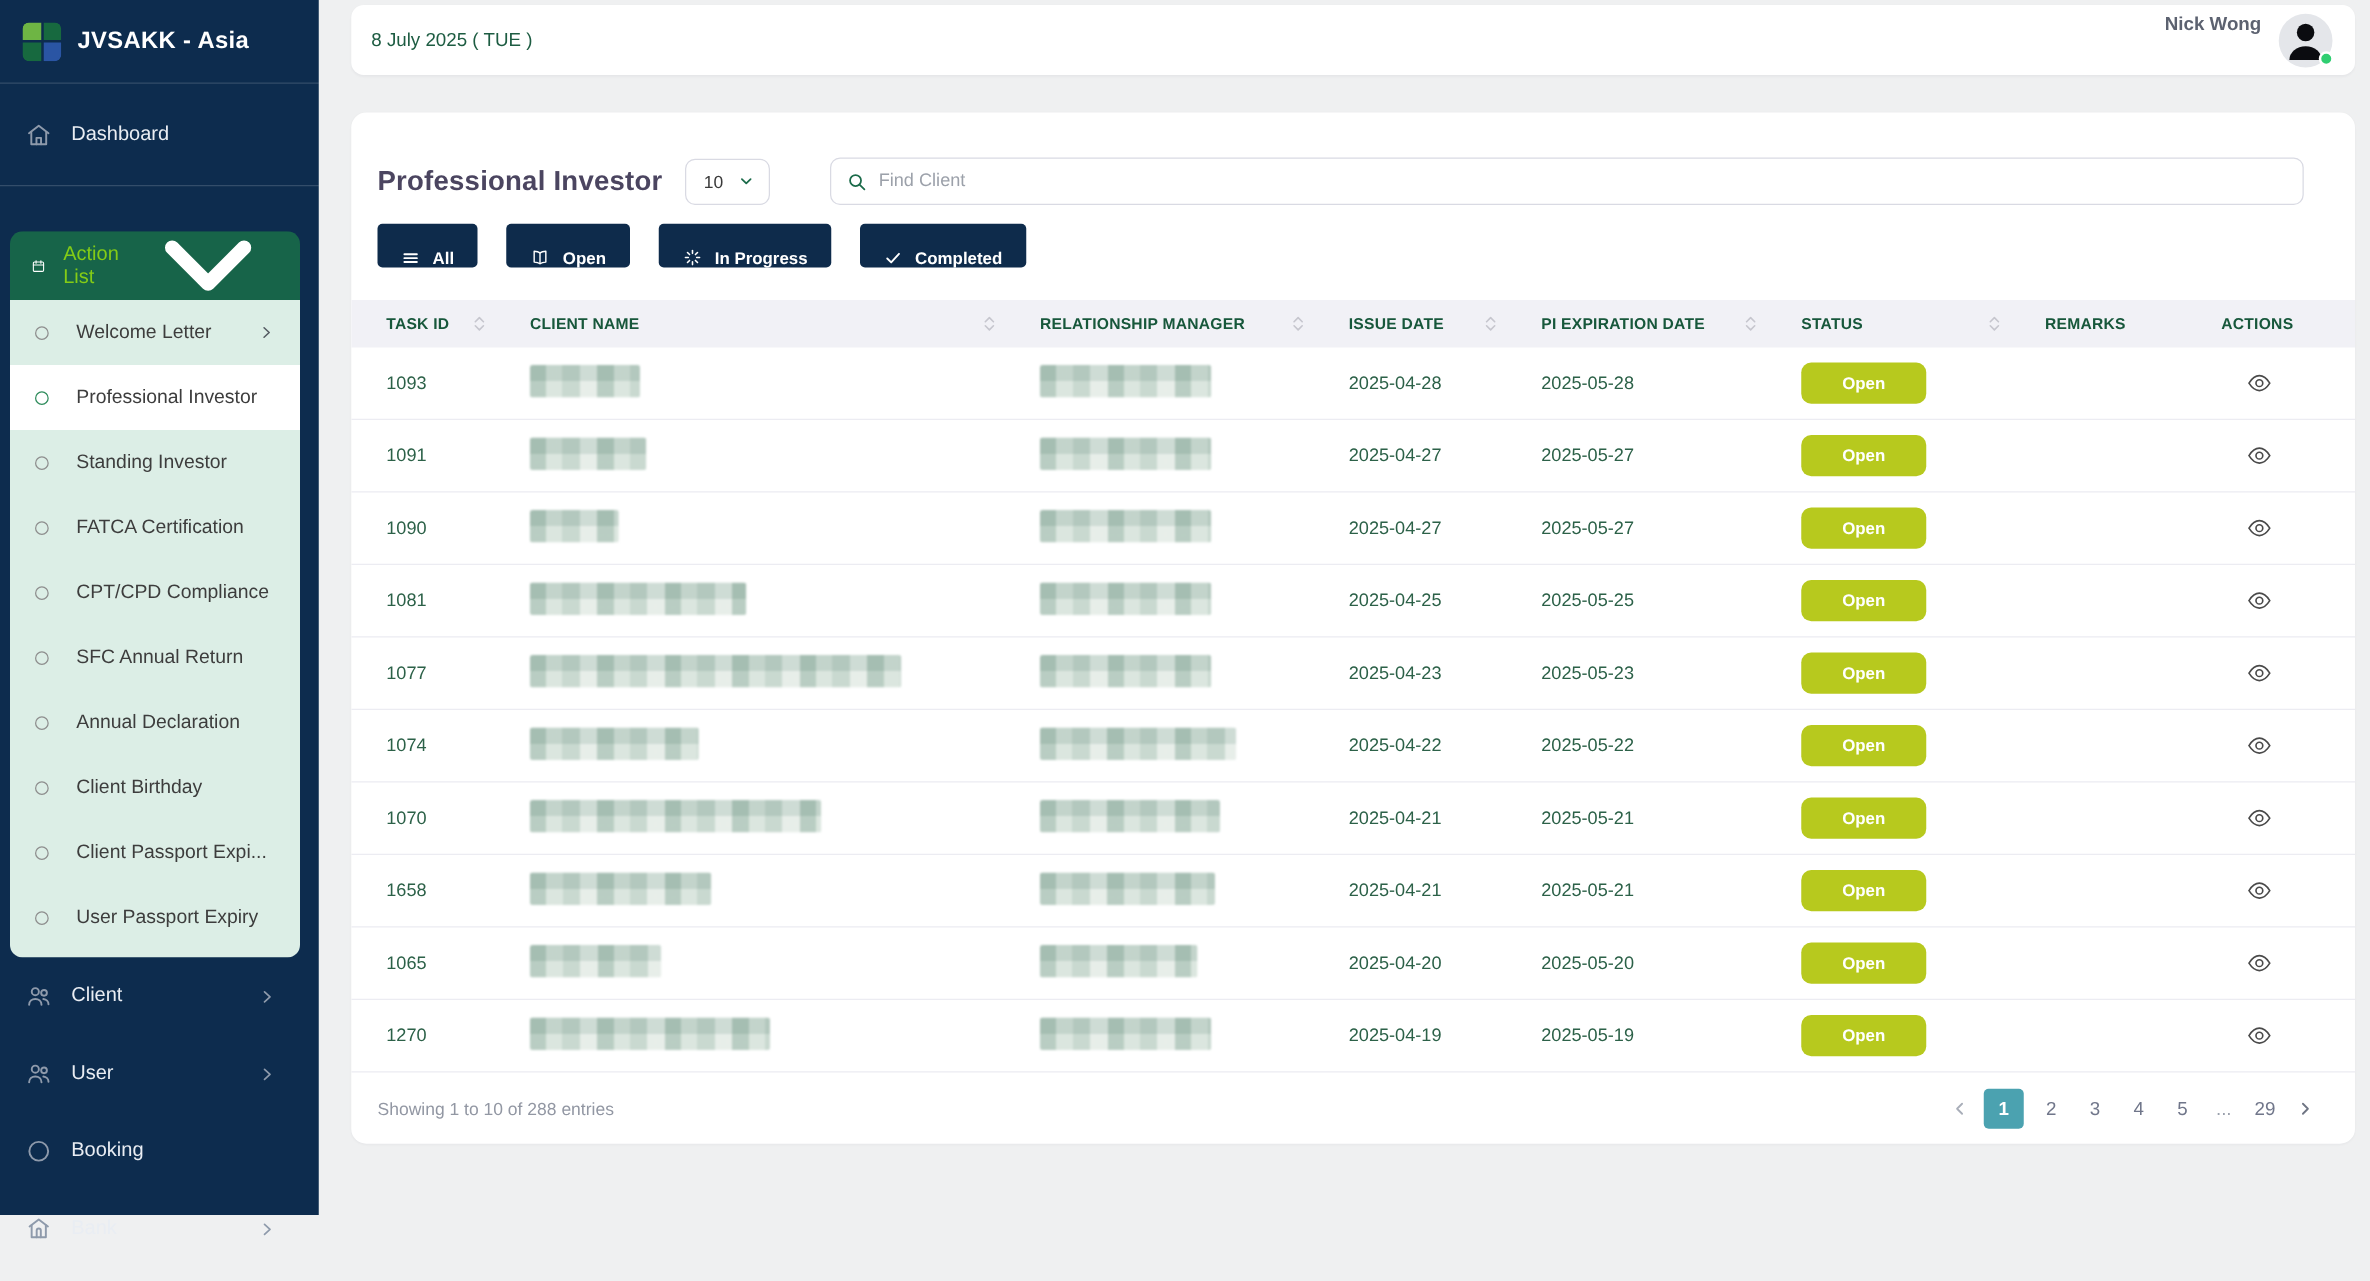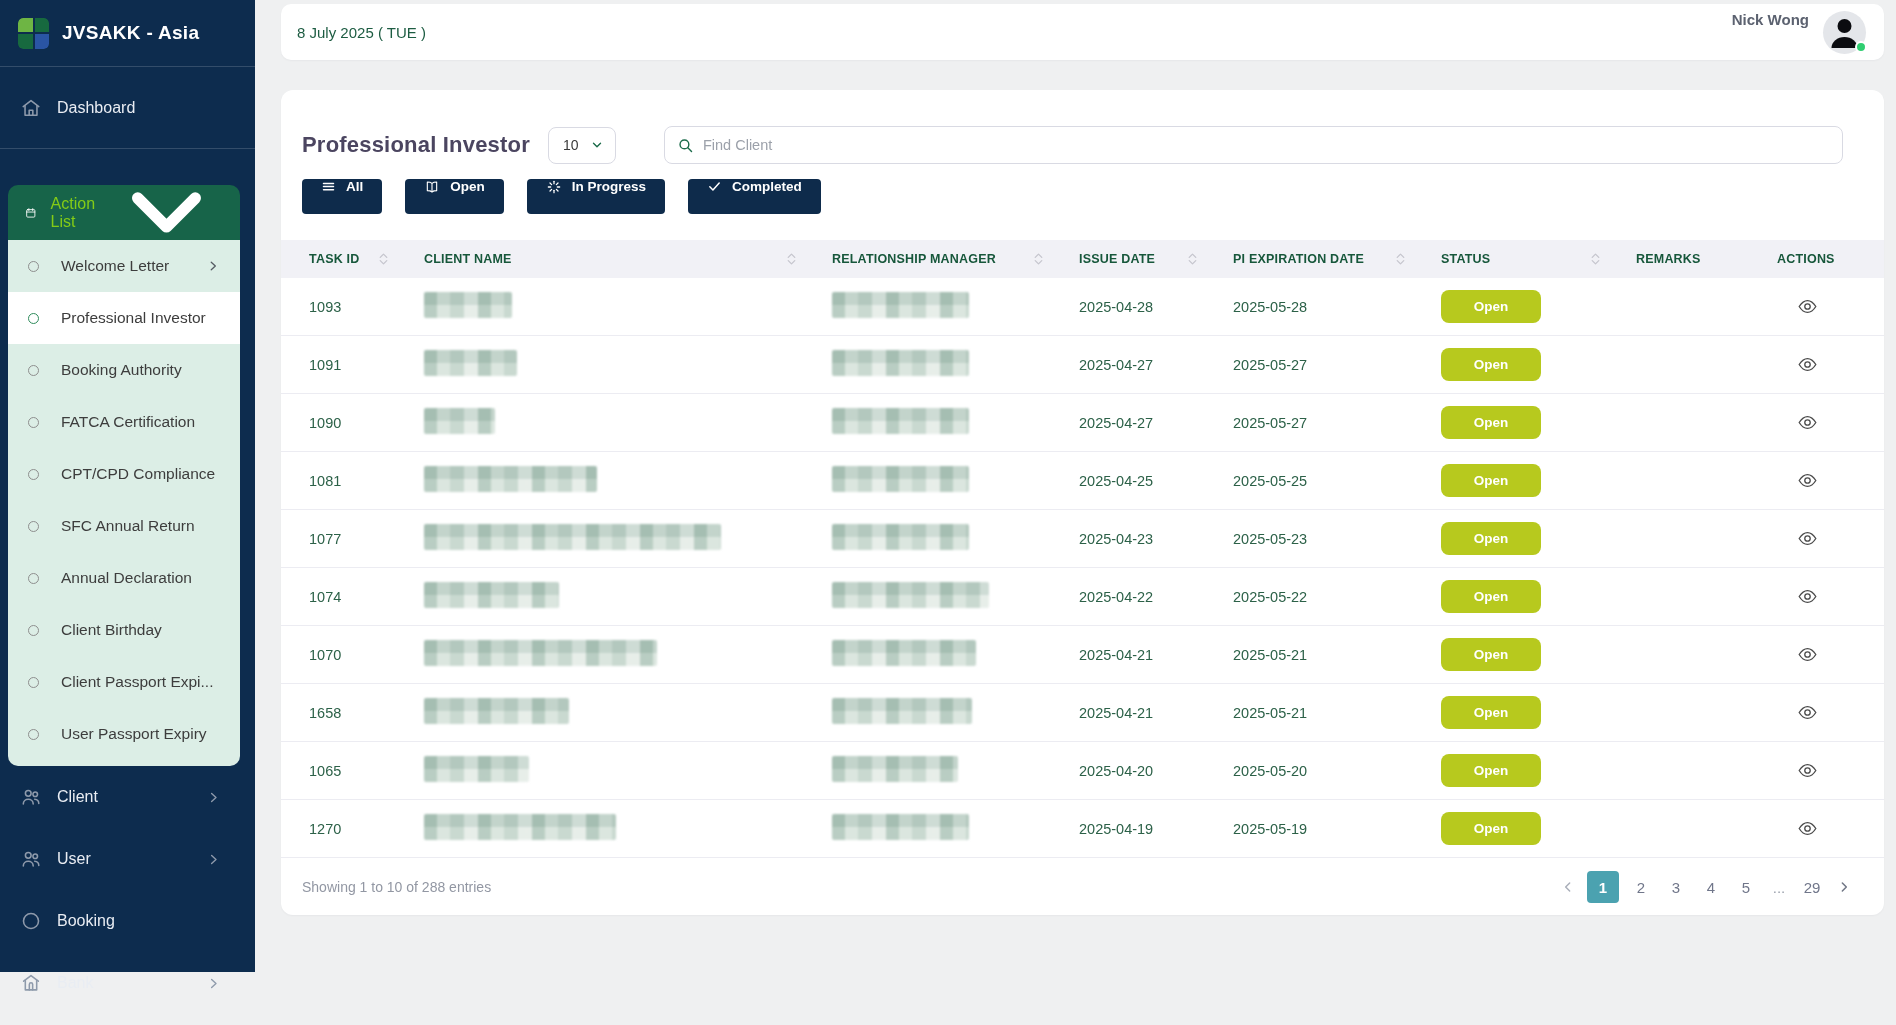--- a/index.html
+++ b/index.html
@@ -47,21 +47,21 @@
   .card { position:absolute; left:281px; top:90px; width:1603px; height:825px; background:#fff; border-radius:12px; overflow:hidden; box-shadow:0 1px 2px rgba(20,30,60,.04); }
   .card-head { display:flex; align-items:center; padding:36px 41px 0 21px; }
   .page-title { font-size:22px; font-weight:700; color:#4B4560; letter-spacing:.2px; }
   .pager-select { margin-left:18px; width:68px; height:37px; border:1px solid #D9DAE3; border-radius:8px; display:flex; align-items:center; padding:0 11px 0 14px; color:#3A3A3A; font-size:14px; cursor:pointer; flex:none; }
   .pager-select .chev { margin-left:auto; width:14px; height:14px; }
   .searchbox { flex:1; margin-left:48px; height:38px; border:1px solid #D9DAE3; border-radius:8px; display:flex; align-items:center; padding:0 12px; gap:9px; }
   .searchbox input { border:none; outline:none; flex:1; font-size:14.5px; color:#333; font-family:inherit; background:transparent; }
   .searchbox input::placeholder { color:#9CA1AA; }
 
   .filters { display:flex; gap:23px; padding-left:21px; margin-top:15px; }
-  .fbtn { height:35px; background:#0E2B4B; color:#fff; border:none; border-radius:4px; display:flex; align-items:flex-start; gap:10px; padding:0 19px; font-size:13.5px; font-weight:600; font-family:inherit; cursor:pointer; }
+  .fbtn { height:35px; background:#0E2B4B; color:#fff; border:none; border-radius:4px; display:flex; align-items:flex-end; gap:10px; padding:0 19px; font-size:13.5px; font-weight:600; font-family:inherit; cursor:pointer; }
 
   
   .table { margin-top:26px;border-radius:12px; }
   .thead, .trow { display:grid; grid-template-columns:143px 408px 247px 154px 208px 195px 141px 107px; align-items:center; }
   .thead { background:#F1F1F6; height:38px; color:#17573B; font-weight:700; font-size:12.5px; letter-spacing:.2px; }
   .th { display:flex; align-items:center; justify-content:space-between; padding-right:34px; cursor:default; }
   .th.sortable { cursor:pointer; }
   .th.first { padding-left:28px; }
   .th.center60 { justify-content:flex-start; padding-right:0; }
   .sort-ic { width:13px; height:16px; flex:none; }
@@ -133,21 +133,21 @@
   </div>
 
   <div class="submenu-item active">
     <span class="bullet"></span>
     <span>Professional Investor</span>
 
   </div>
 
   <div class="submenu-item">
     <span class="bullet"></span>
-    <span>Booking Authority</span>
+    <span>Standing Investor</span>
 
   </div>
 
   <div class="submenu-item">
     <span class="bullet"></span>
     <span>FATCA Certification</span>
 
   </div>
 
   <div class="submenu-item">

